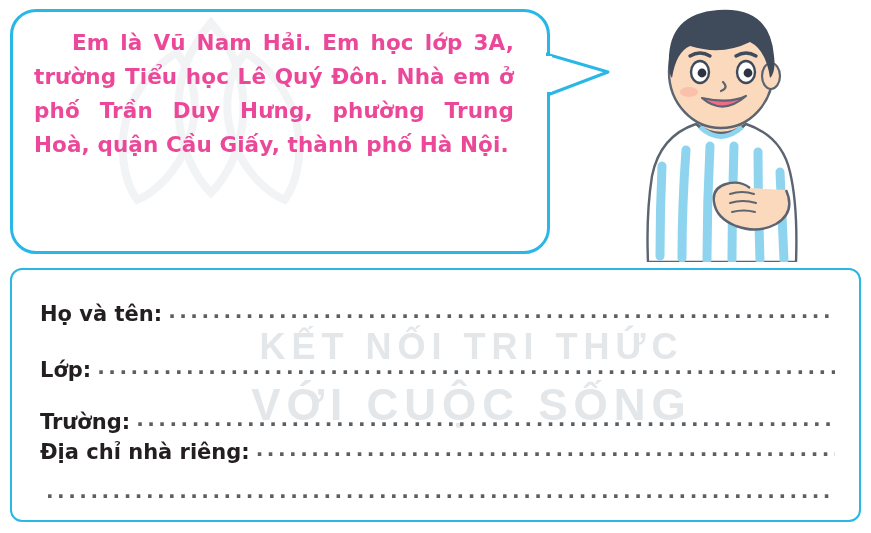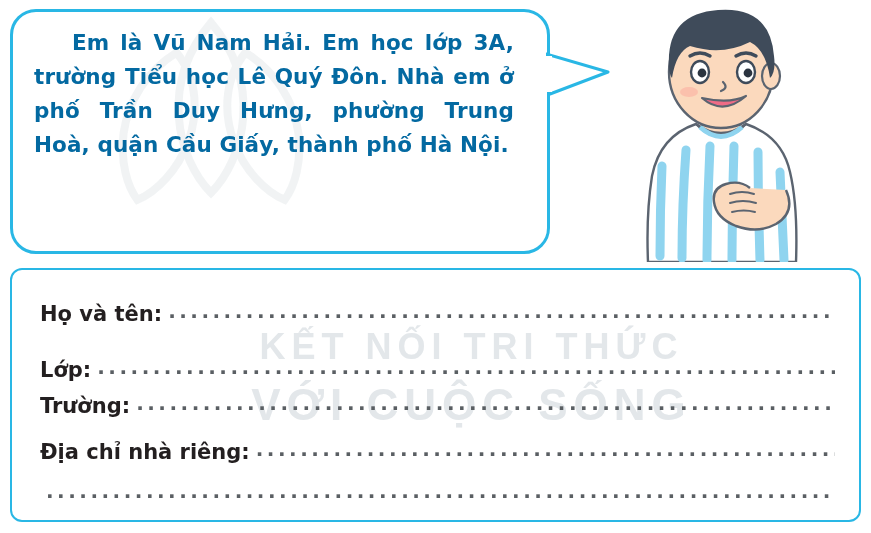--- a/index.html
+++ b/index.html
@@ -76,21 +76,21 @@
   }
   #bubble-tail svg { display: block; }
 
   #bubble-text {
     position: absolute;
     left: 34px;
     top: 26px;
     width: 480px;
     font-size: 21.5px;
     line-height: 34px;
-    color: #0369a1;
+    color: #ec4899;
     font-weight: bold;
     text-align: justify;
     text-indent: 38px;
     font-family: "DejaVu Sans", sans-serif;
     letter-spacing: .1px;
   }
 
   
   #boy {
     position: absolute;
@@ -132,21 +132,21 @@
     flex: 1;
     overflow: hidden;
     white-space: nowrap;
     color: #5a5f63;
     font-size: 20px;
     letter-spacing: 3.5px;
     transform: translateY(-3px);
   }
   #row0 { top: 32px; }
   #row1 { top: 88px; }
-  #row2 { top: 124px; align-items: flex-end; }
+  #row2 { top: 140px; align-items: flex-end; }
   #row3 { top: 170px; }
   #row4 { top: 212px; }
   #row4 .dots { margin-left: 0; }
 </style>
 </head>
 <body>
 
 <div id="watermark">
   <svg id="wm-logo" viewBox="0 0 200 200">
     <g fill="none" stroke="#e6eaec" stroke-width="7">

